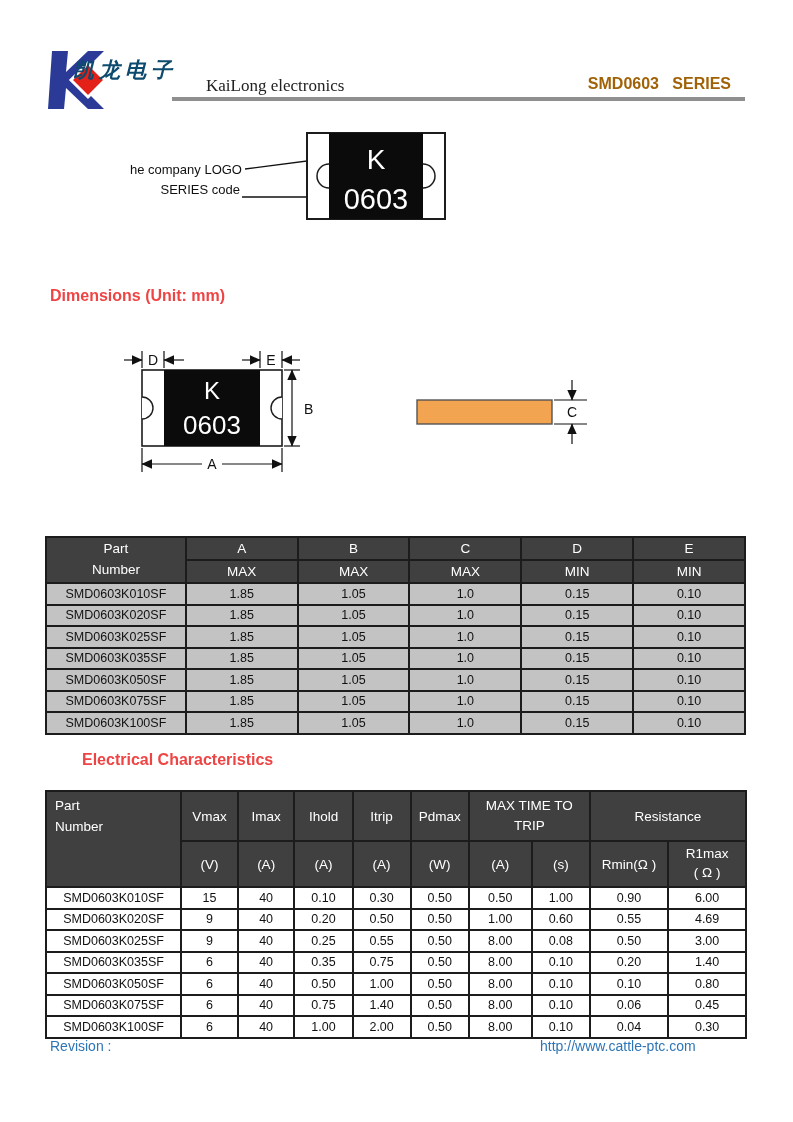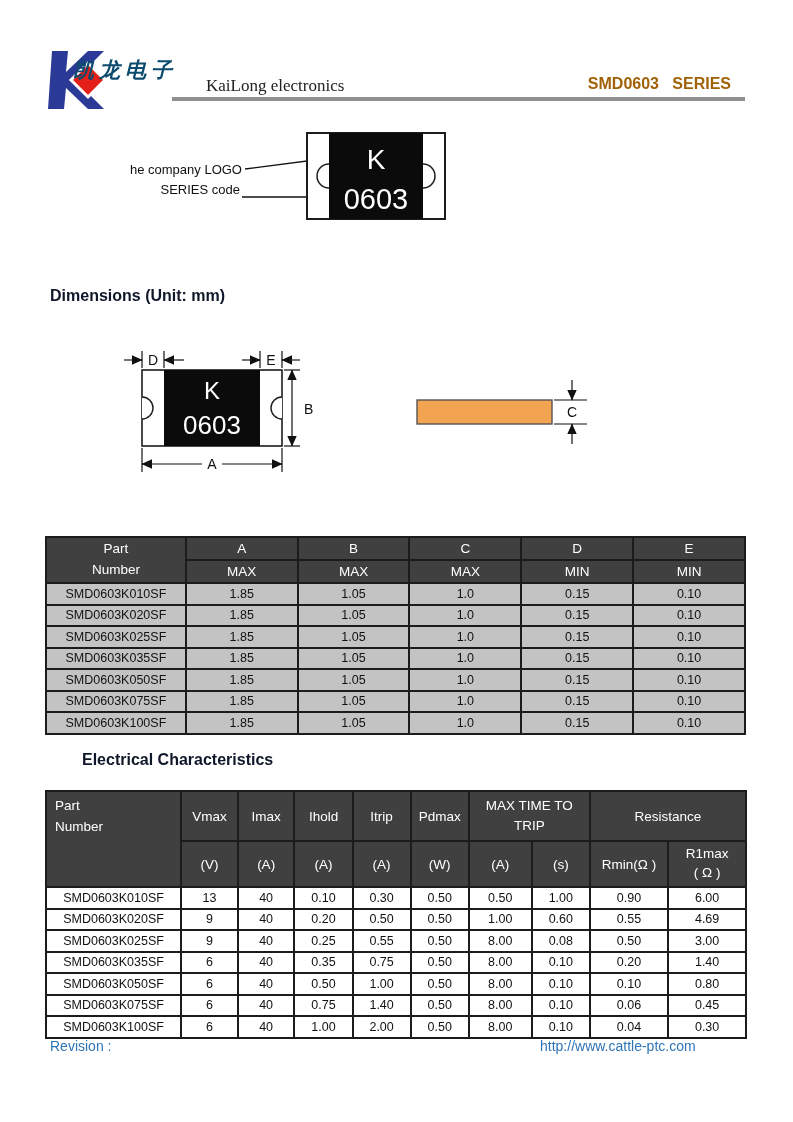--- a/index.html
+++ b/index.html
@@ -30,21 +30,21 @@
     position:absolute;left:172px;top:97px;width:573px;height:4px;
     background:#8f8f8f;
   }
   
   .chip-figure{position:absolute;left:130px;top:127px;}
   .dim-diagram{position:absolute;left:122px;top:336px;}
   .svg-label{font-family:"Liberation Sans",sans-serif;}
   
   .section-heading{
     position:absolute;left:50px;margin:0;
-    color:#0f172a;font-size:16px;font-weight:bold;
+    color:#ef4444;font-size:16px;font-weight:bold;
   }
   .h-dim{top:287px;}
   .h-elec{top:751px;margin-left:32px;}
   
   table{border-collapse:collapse;table-layout:fixed;}
   th,td{
     border:2px solid #1c1c1c;
     text-align:center;vertical-align:middle;
     font-weight:normal;overflow:hidden;
     padding:1px 2px;
@@ -277,21 +277,21 @@
         <th>Rmin(Ω )</th>
         <th class="r1max">
           <span>R1max</span>
           <span>( Ω )</span>
         </th>
       </tr>
     </thead>
     <tbody>
         <tr>
           <td>SMD0603K010SF</td>
-          <td>13</td>
+          <td>15</td>
           <td>40</td>
           <td>0.10</td>
           <td>0.30</td>
           <td>0.50</td>
           <td>0.50</td>
           <td>1.00</td>
           <td>0.90</td>
           <td>6.00</td>
         </tr>
         <tr>

